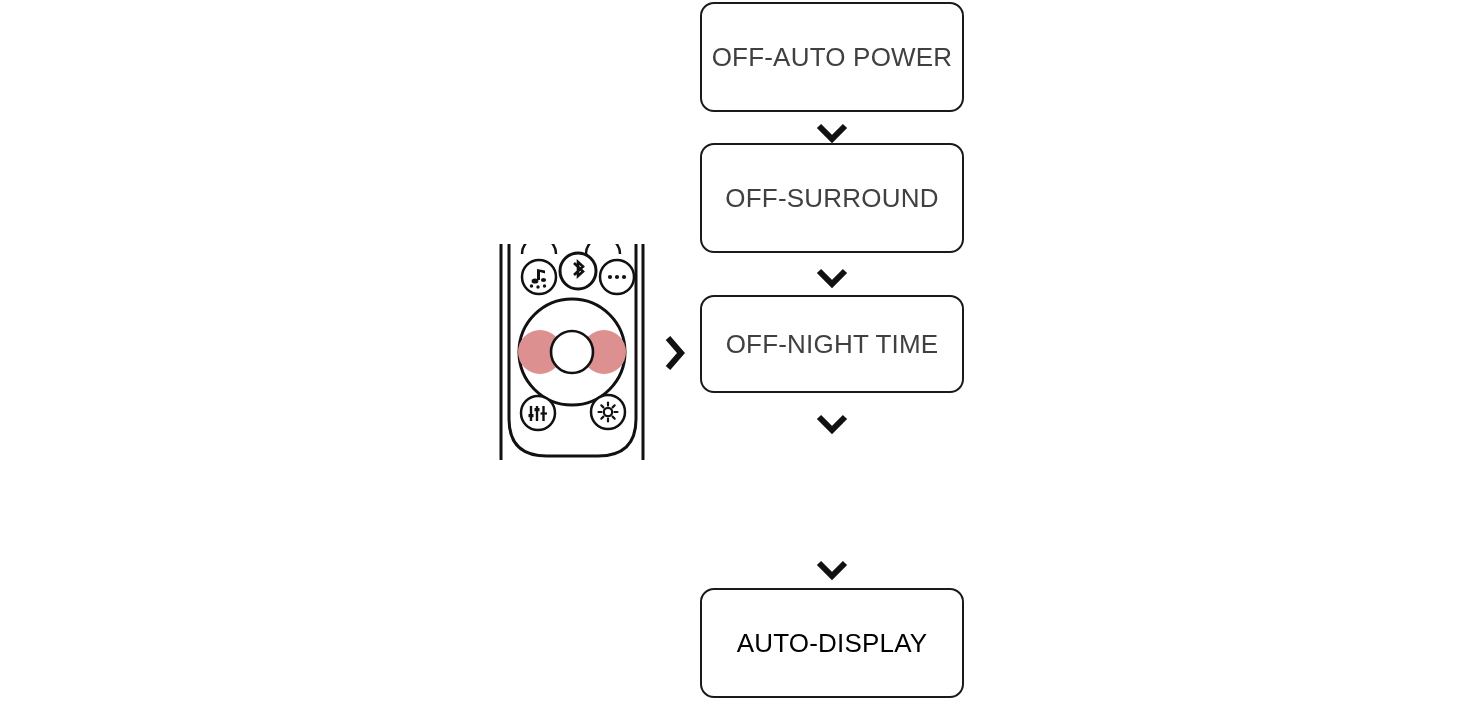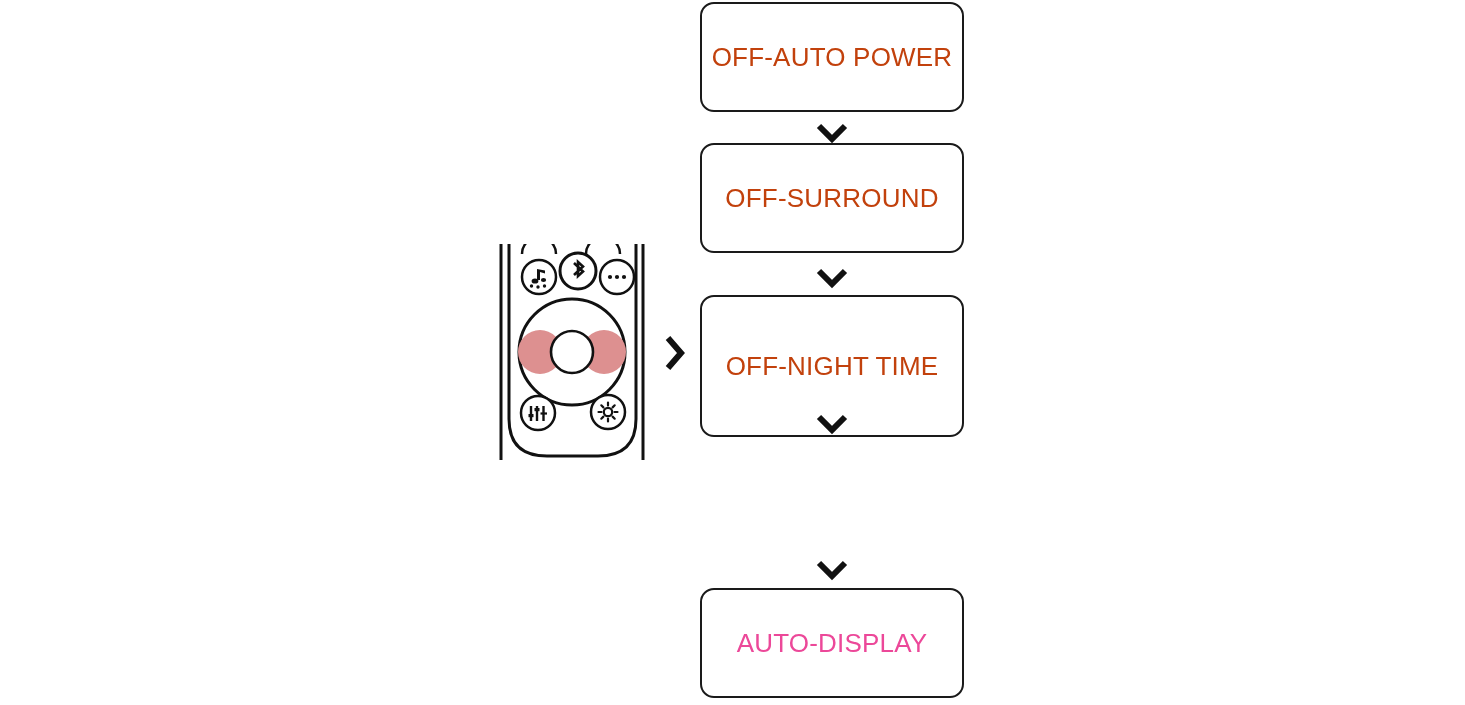--- a/index.html
+++ b/index.html
@@ -57,25 +57,25 @@
     align-items: center;
     justify-content: center;
   }
   .flow-box .flow-label {
     font-size: 26px;
     letter-spacing: 0.2px;
     white-space: nowrap;
     text-align: center;
   }
   .flow-box.state-inactive .flow-label {
-    color: #c2410c;
+    color: #404040;
     text-align: center;
   }
   .flow-box.state-active .flow-label {
-    color: #ec4899;
+    color: #000000;
   }
 
   .flow-arrow {
     position: absolute;
     left: 107px;
     width: 50px;
     height: 26px;
   }
 </style>
 </head>
@@ -178,21 +178,21 @@
   <div class="flow-box state-inactive" style="top:143px; height:110px;">
     <span class="flow-label">OFF-SURROUND</span>
   </div>
 
   <div class="flow-arrow" style="top:265px;">
     <svg width="50" height="26" viewBox="0 0 50 26" xmlns="http://www.w3.org/2000/svg">
       <polyline points="12,6 25,19 38,6" fill="none" stroke="#111111" stroke-width="6" stroke-linecap="butt" stroke-linejoin="miter"></polyline>
     </svg>
   </div>
 
-  <div class="flow-box state-inactive" style="top:295px; height:142px;">
+  <div class="flow-box state-inactive" style="top:295px; height:98px;">
     <span class="flow-label">OFF-NIGHT TIME</span>
   </div>
 
   <div class="flow-arrow" style="top:411px;">
     <svg width="50" height="26" viewBox="0 0 50 26" xmlns="http://www.w3.org/2000/svg">
       <polyline points="12,6 25,19 38,6" fill="none" stroke="#111111" stroke-width="6" stroke-linecap="butt" stroke-linejoin="miter"></polyline>
     </svg>
   </div>
 
 

